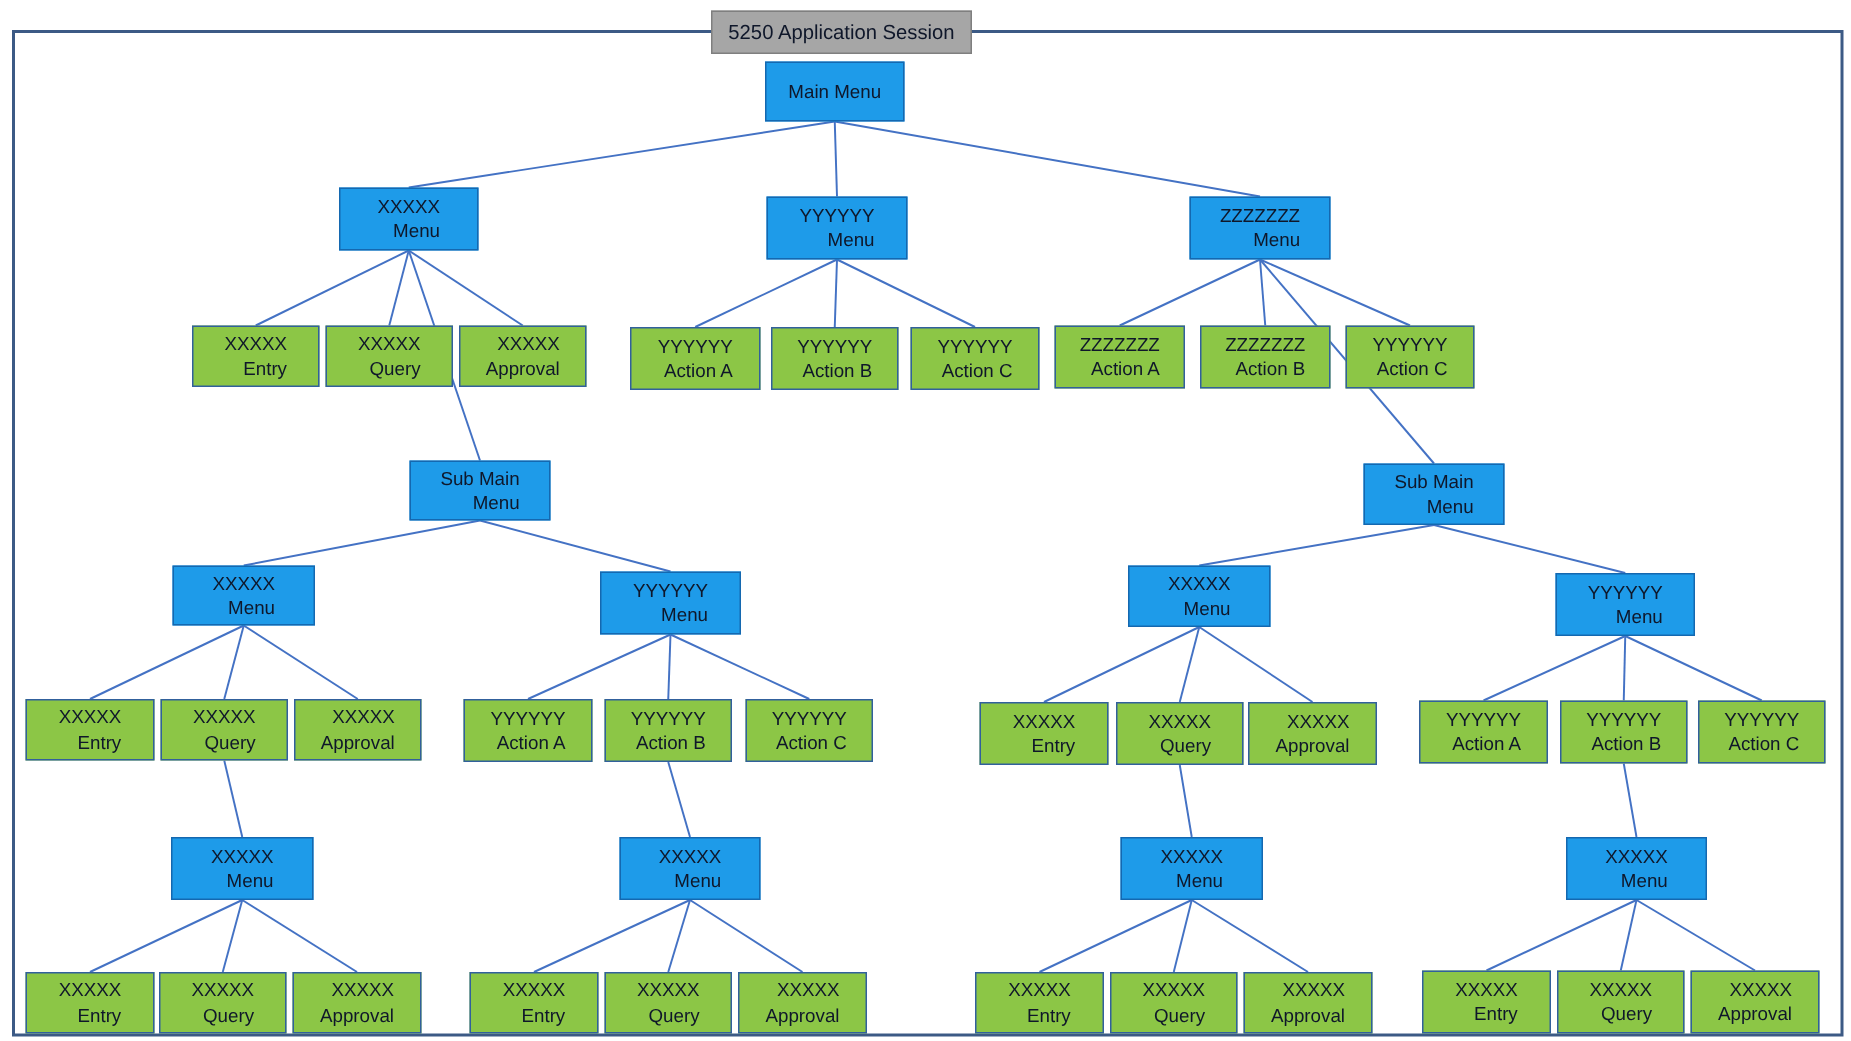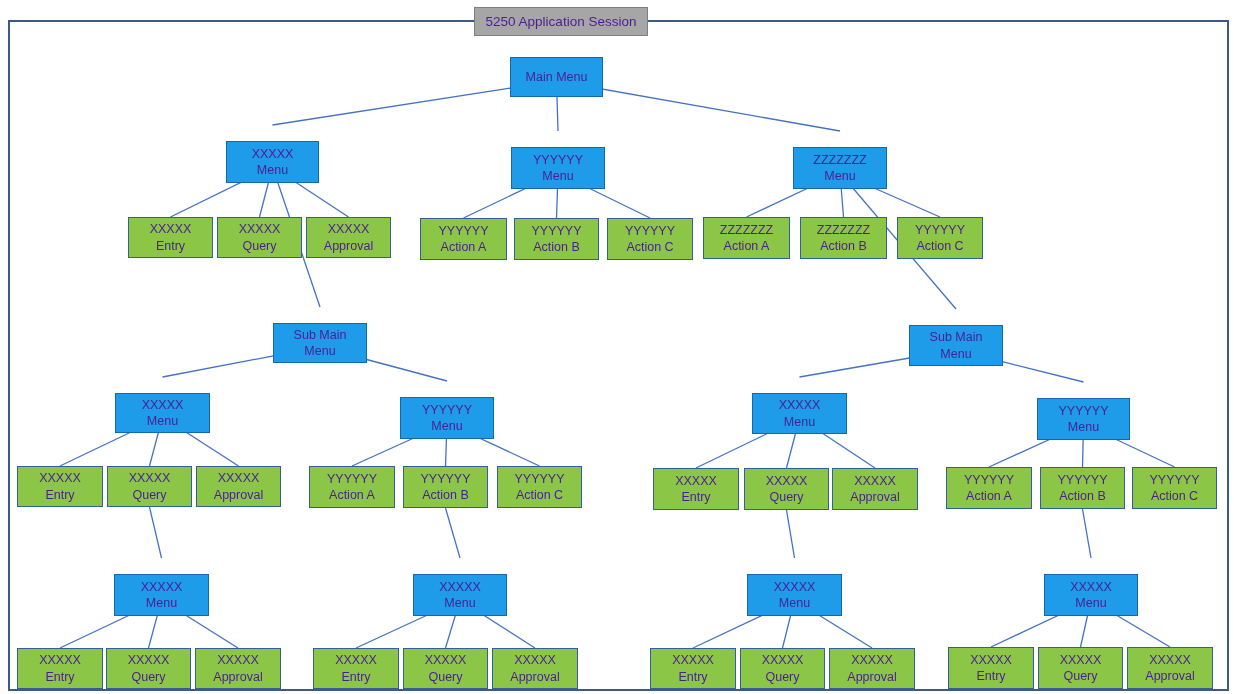--- a/index.html
+++ b/index.html
@@ -19,31 +19,30 @@
     position: absolute;
     left: 0;
     top: 0;
   }
   .node {
     position: absolute;
     box-sizing: border-box;
     display: flex;
     align-items: center;
     justify-content: center;
-    text-align: center;
+    text-align: right;
     white-space: pre-line;
-    color: #4c1d95;
+    color: #0f172a;
     font-size: 12.5px;
     line-height: 1.32;
     font-family: "Liberation Sans", sans-serif;
   }
   .node.menu {
     background: var(--blue-fill, #1E9BE9);
     border: 1.5px solid var(--blue-border, #1468B0);
-    margin-top: 16px;
   }
   .node.action {
     background: var(--green-fill, #8CC646);
     border: 1.5px solid var(--green-border, #31609C);
   }
   .node.title {
     background: var(--gray-fill, #A6A6A6);
     border: 1.5px solid var(--gray-border, #7F7F7F);
     font-size: 13.5px;
   }

